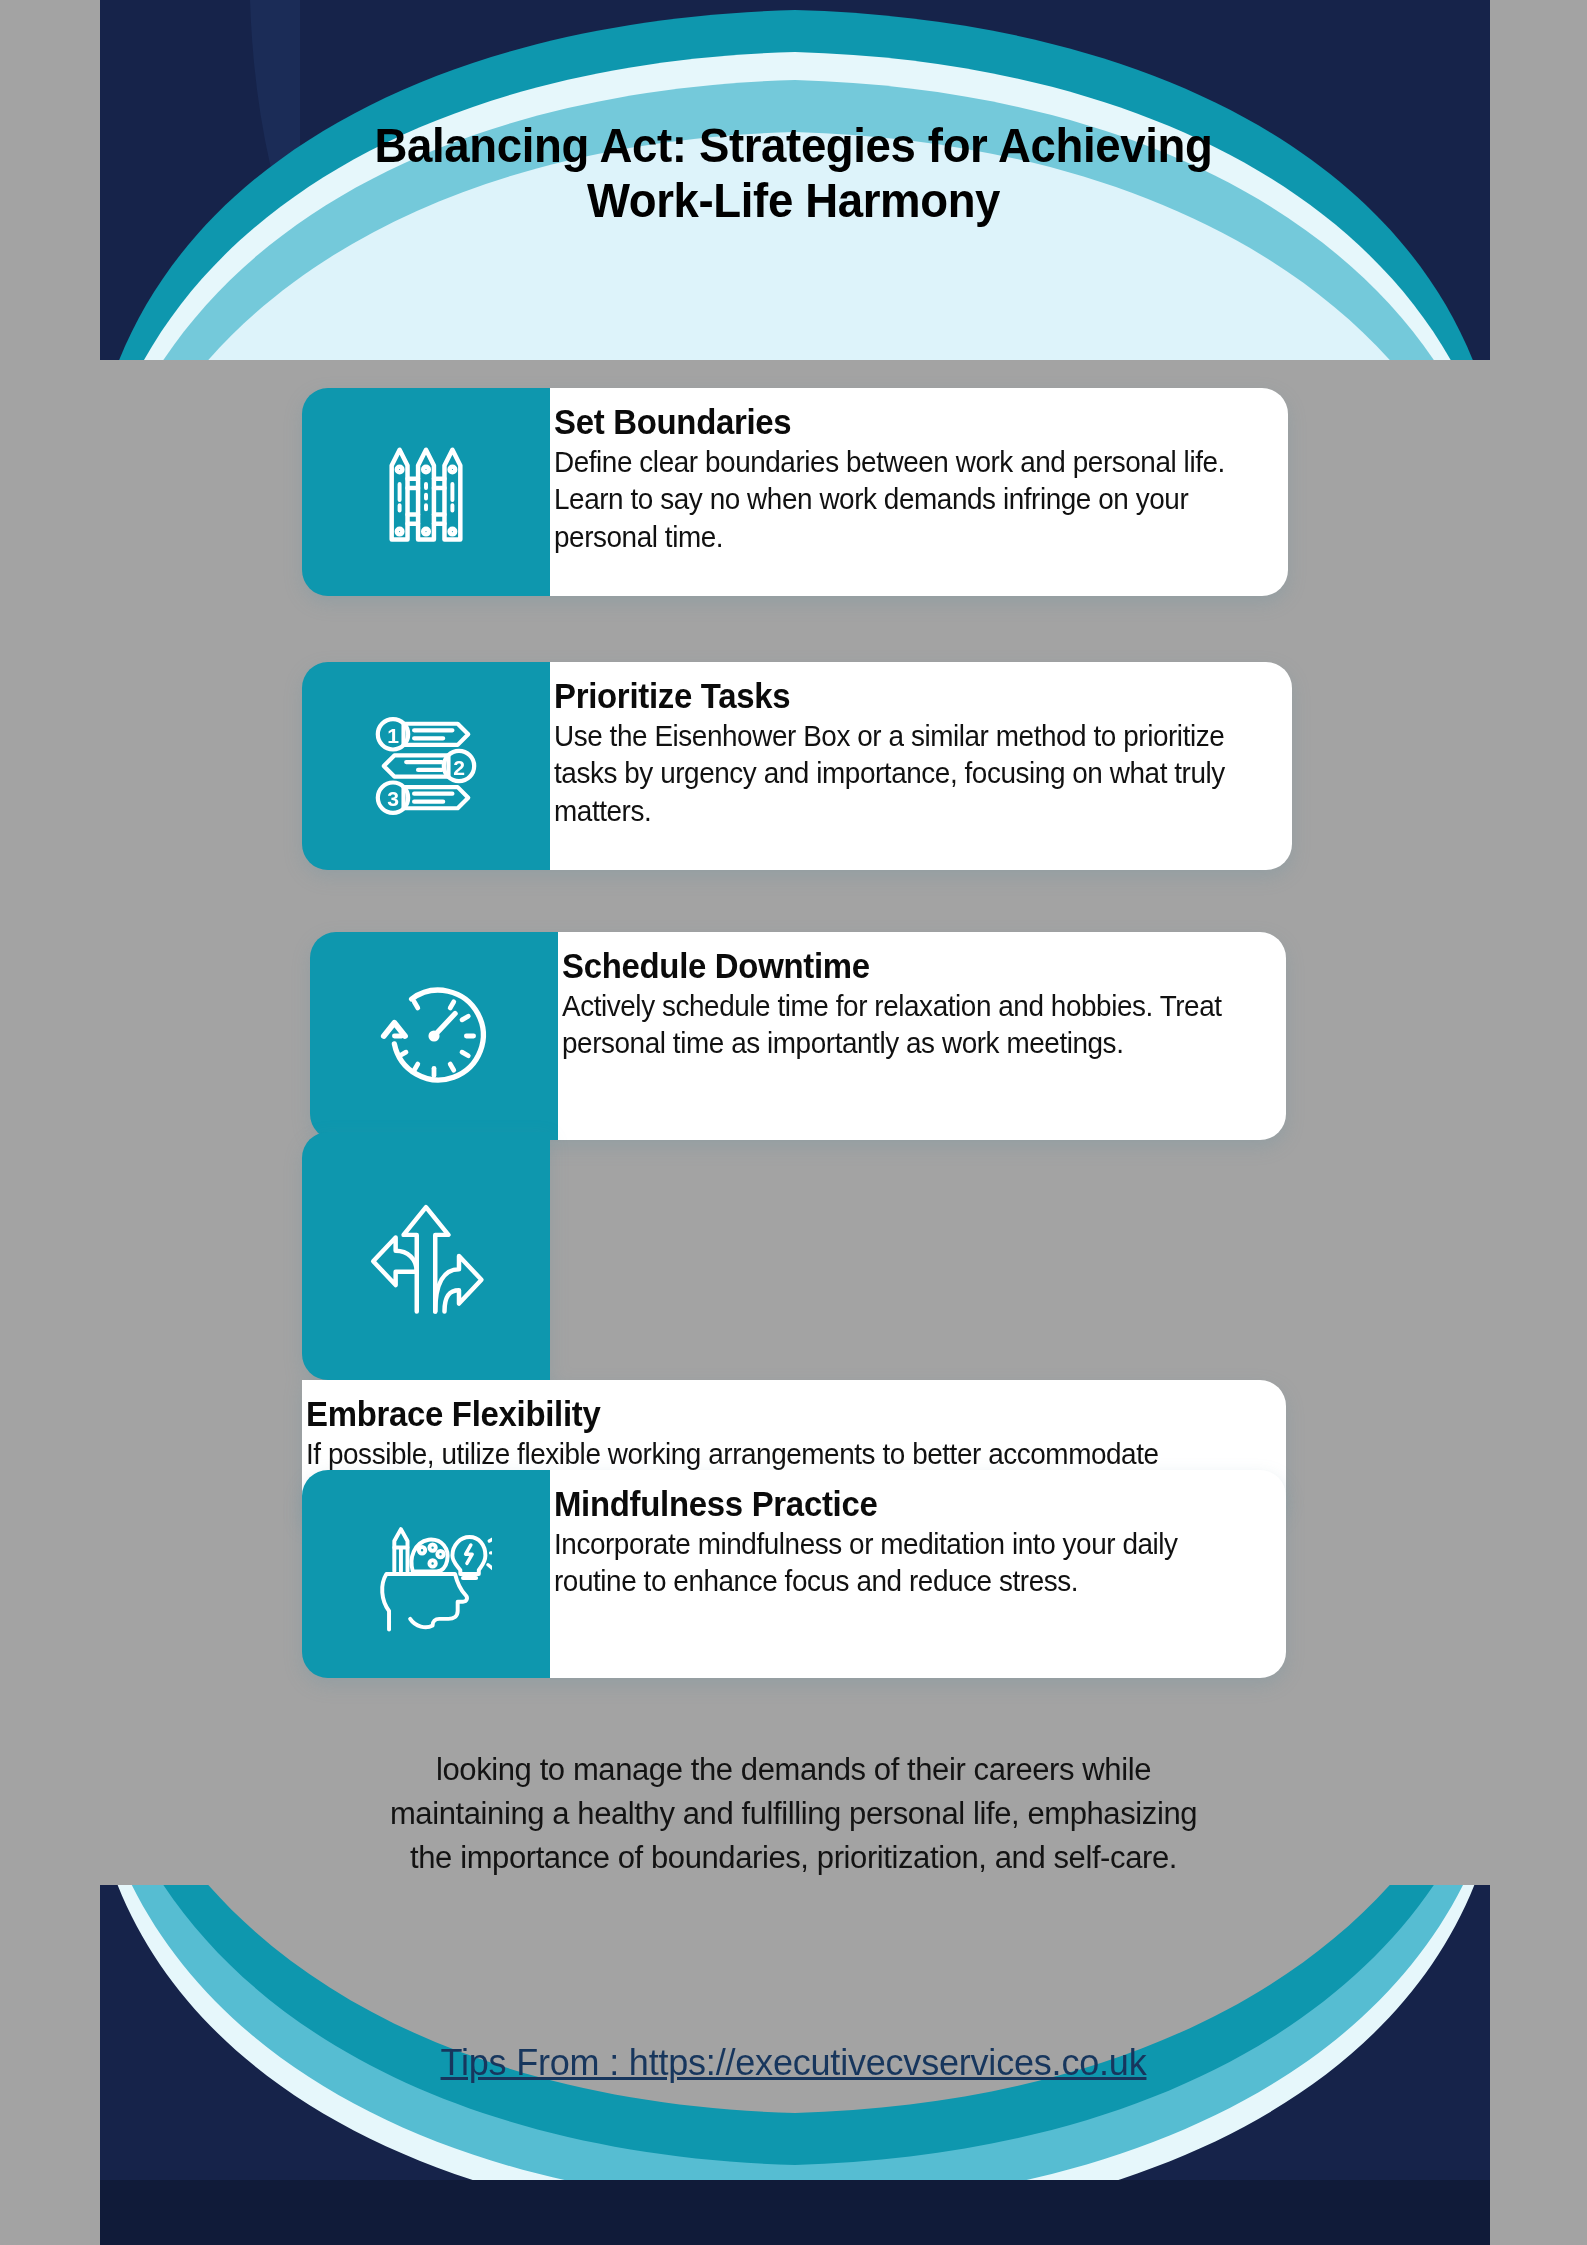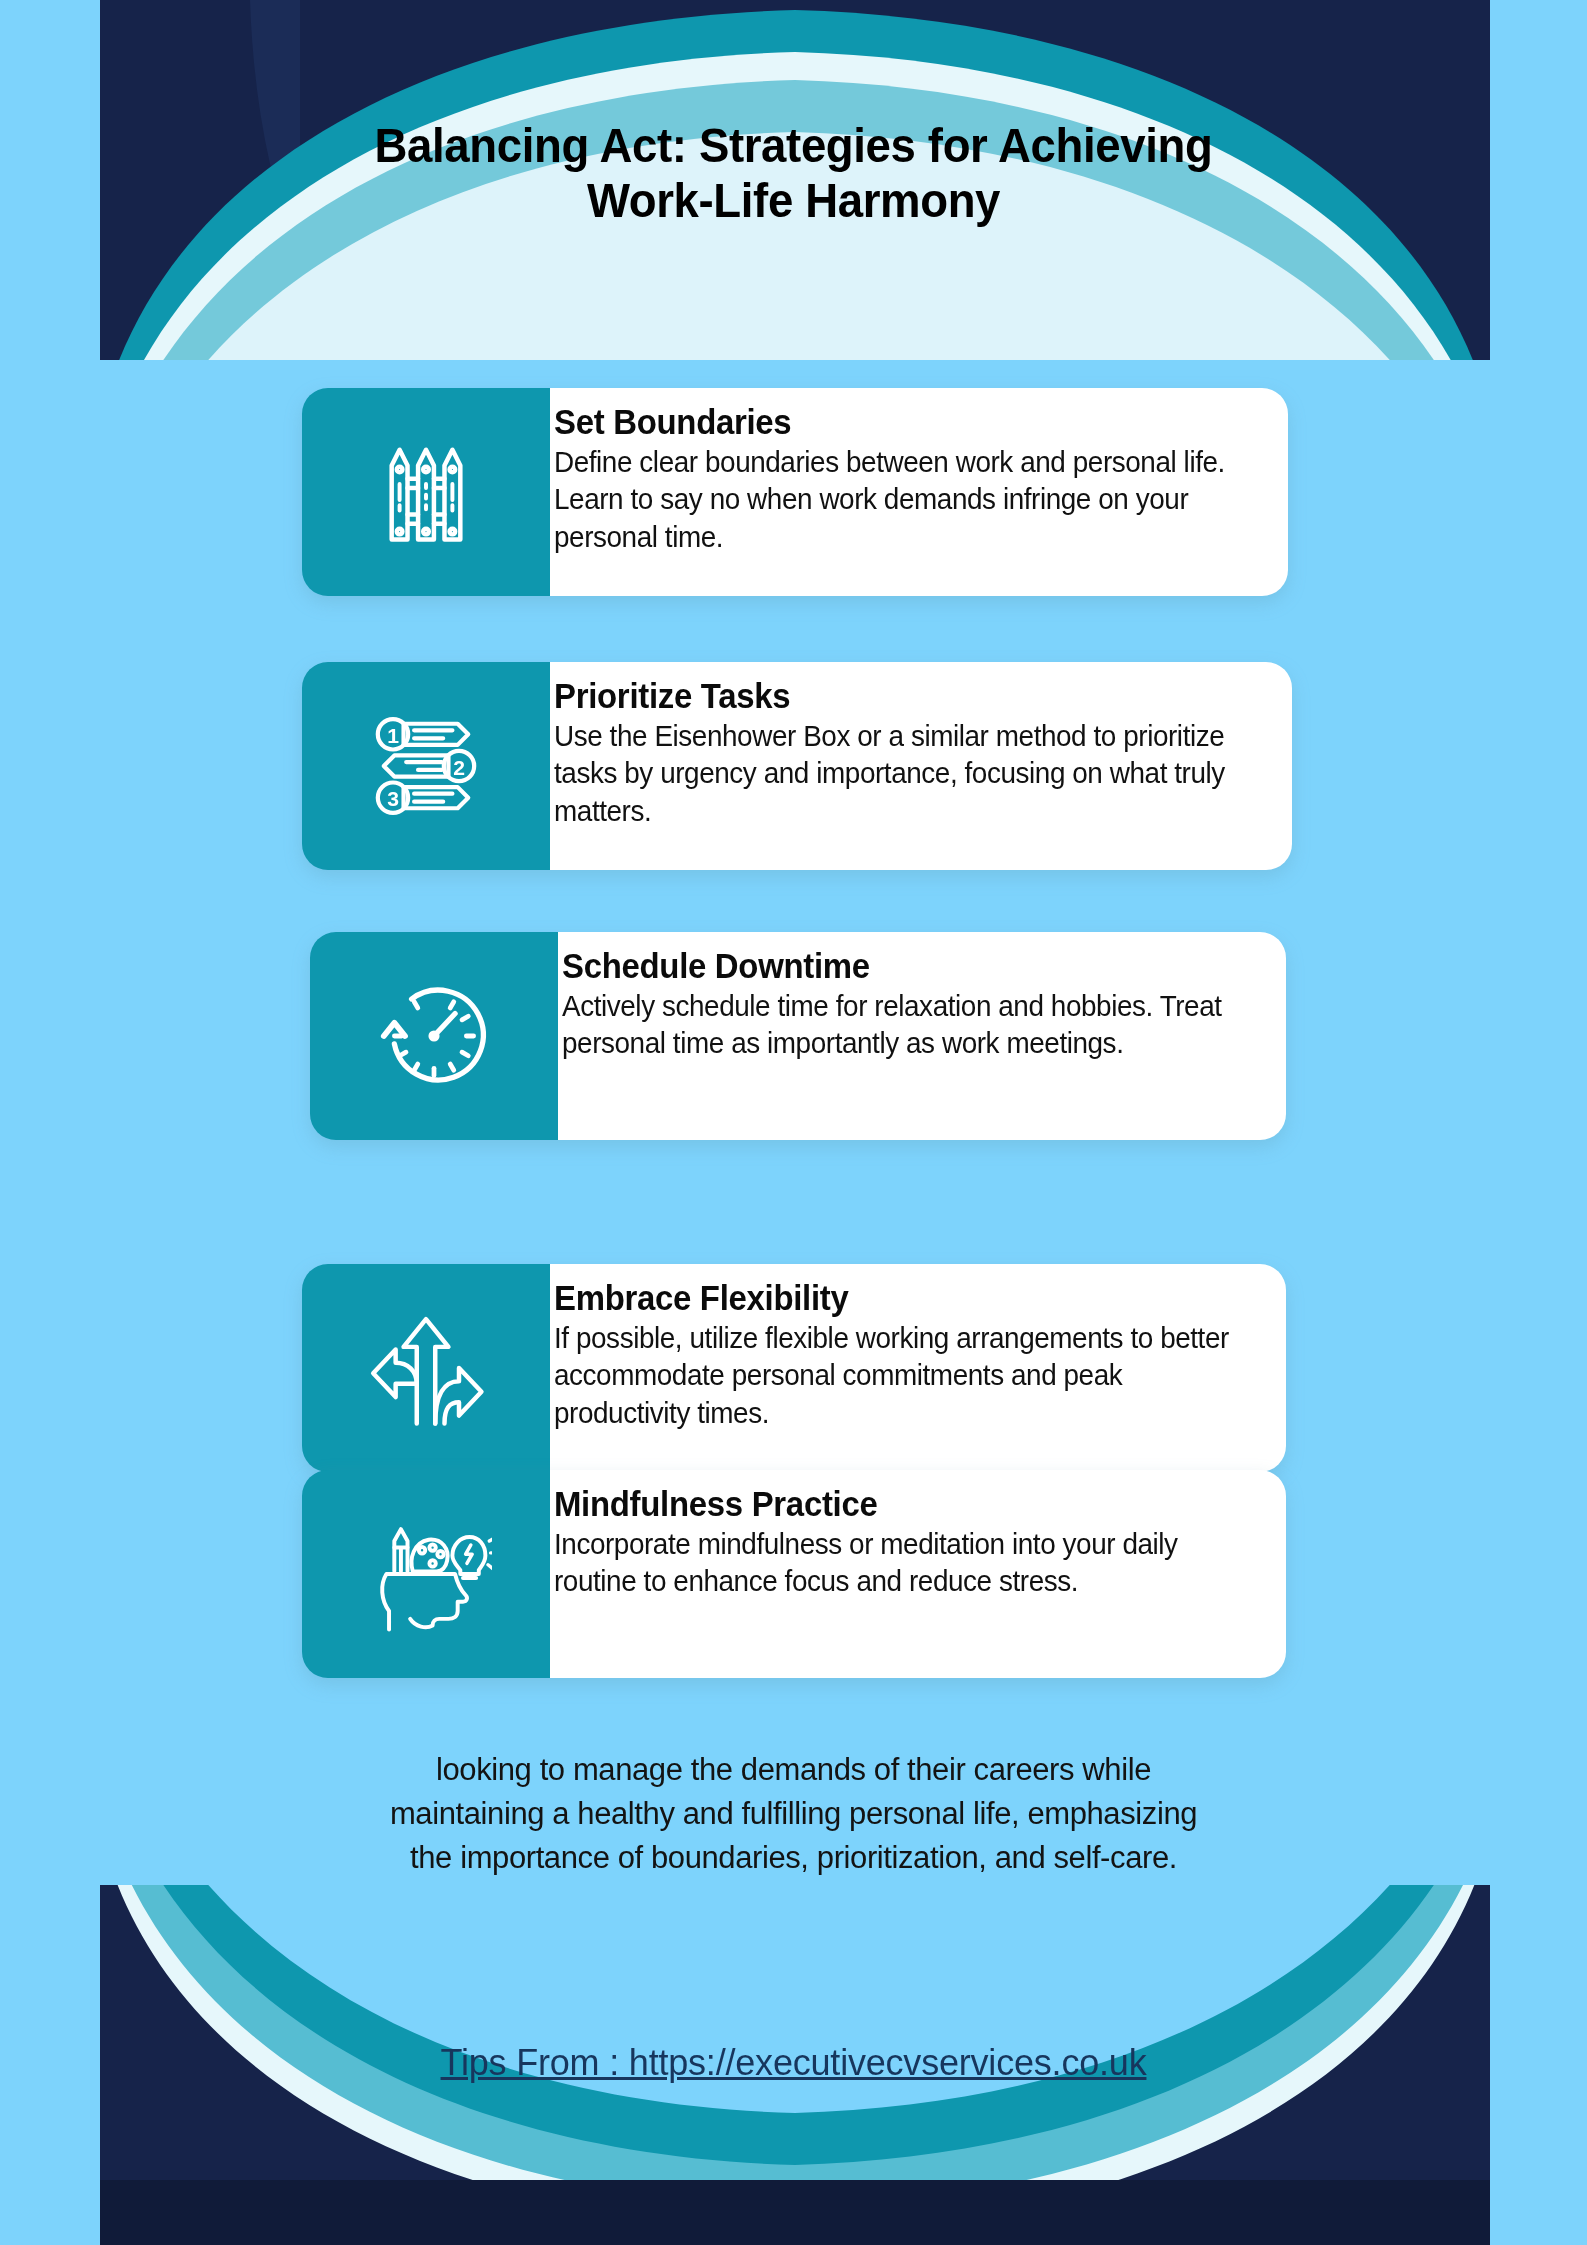--- a/index.html
+++ b/index.html
@@ -6,21 +6,21 @@
   html,body { width:1587px; height:2245px; }
   body {
     background:#d4f1f9;
     font-family:"Liberation Sans", sans-serif;
     overflow:hidden;
     position:relative;
   }
   #poster {
     position:absolute; inset:0;
     width:1587px; height:2245px;
-    background:#7dd3fc;
+    background:#a3a3a3;
     overflow:hidden;
   }
   
   .deco { position:absolute; left:0; top:0; width:1587px; height:2245px; pointer-events:none; }
   
   .title-wrap {
     position:absolute; left:0; top:118px; width:1587px;
     text-align:center; z-index:5;
   }
   .title {
@@ -220,21 +220,21 @@
             <path d="M50,20 L50,25.5" transform="rotate(330 50 50)"></path>
           </g>
         </svg>
       </div>
       <div class="card-body">
         <div class="card-title">Schedule Downtime</div>
         <div class="card-desc">Actively schedule time for relaxation and hobbies. Treat personal time as importantly as work meetings.</div>
       </div>
     </div>
 
-    <div class="card" style="left:302px; top:1264px; width:984px; height:208px;">
+    <div class="card" style="left:302px; top:1132px; width:984px; height:208px;flex-direction:column;">
       <div class="card-icon">
         <svg class="icon-svg" viewBox="0 0 100 100" fill="none" stroke="#ffffff" stroke-width="3.4" stroke-linecap="round" stroke-linejoin="round">
 
           <path d="M43,92 L43,34 L33,34 L50,13 L67,34 L57,34 L57,92"></path>
 
           <path d="M43,62 C43,52 36,46 27,46 L27,36 L10,54 L27,72 L27,62 Z"></path>
 
           <path d="M57,92 C57,70 64,60 75,60 L75,50 L92,68 L75,86 L75,76 C68,76 64,80 64,92"></path>
         </svg>
       </div>

